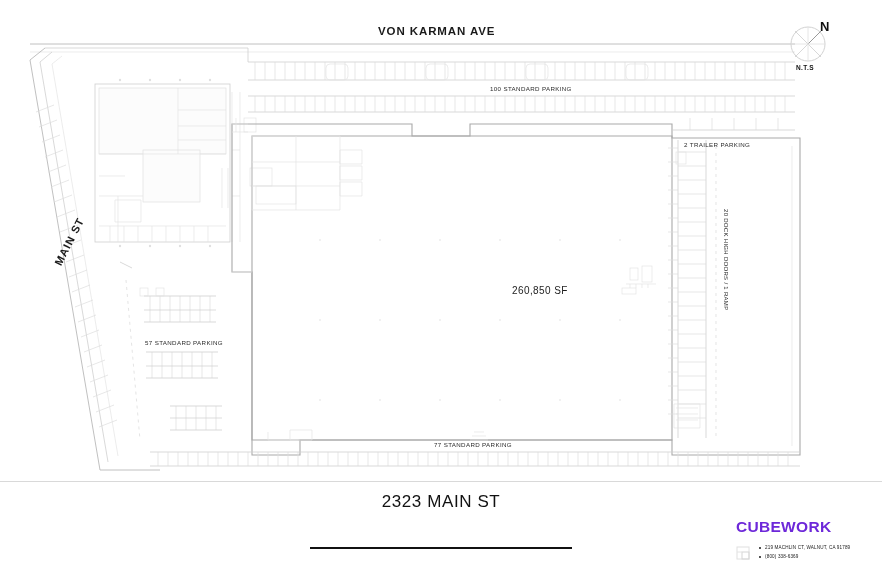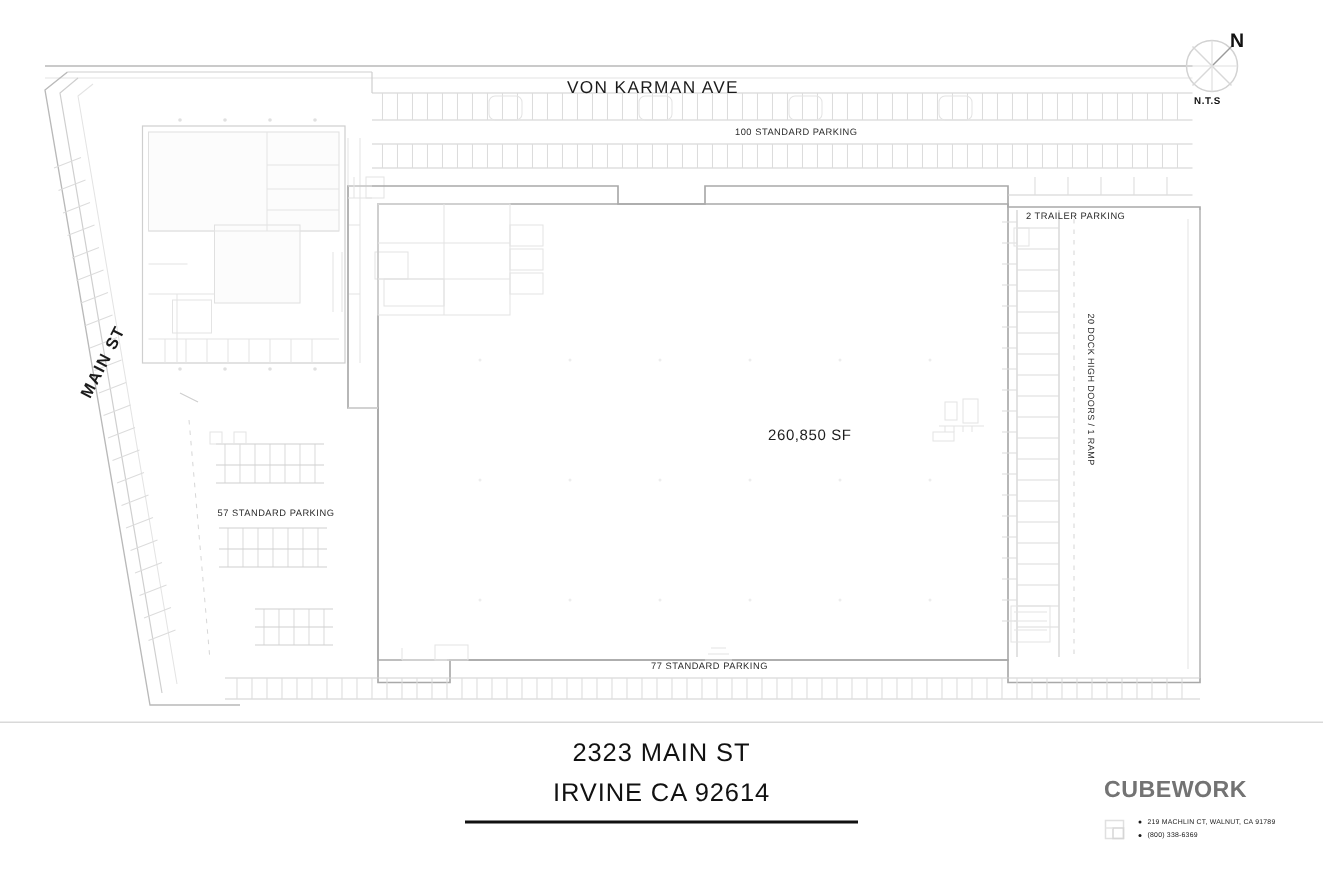--- a/index.html
+++ b/index.html
@@ -28,24 +28,23 @@
   .maplabel {
     position: absolute;
     font-family: "Liberation Sans", sans-serif;
     color: #222;
     white-space: nowrap;
     letter-spacing: .2px;
   }
 
   .street-major {
     font-size: 11.5px;
-    font-weight: 400;
+    font-weight: 700;
     letter-spacing: .9px;
     color: #1a1a1a;
-    margin-top: 28px;
   }
 
   .parking-label {
     font-size: 6.2px;
     letter-spacing: .35px;
     color: #2b2b2b;
   }
 
   .sf-label {
     font-size: 10px;
@@ -129,21 +128,21 @@
   
   #brand {
     position: absolute;
     left: 736px; top: 518px;
     width: 146px;
   }
   #brand .brandname {
     font-size: 15.5px;
     font-weight: 700;
     letter-spacing: .3px;
-    color: #737373;
+    color: #6d28d9;
     margin-bottom: 6px;
   }
   #brand .contact-row {
     display: flex;
     align-items: flex-start;
   }
   #brand .logo-mark {
     width: 18px;
     height: 20px;
     flex: 0 0 18px;
@@ -457,21 +456,20 @@
     <line x1="5" y1="22" x2="39" y2="22" stroke="#e0e0e0" stroke-width=".8"></line>
   </svg>
   <div class="n-letter">N</div>
   <div class="nts">N.T.S</div>
 </div>
 
 <div id="title-rule"></div>
 
 <div id="titleblock">
   <div class="line">2323 MAIN ST</div>
-  <div class="line">IRVINE CA 92614</div>
 </div>
 <div id="title-underline"></div>
 
 <div id="brand">
   <div class="brandname">CUBEWORK</div>
   <div class="contact-row">
     <div class="logo-mark">
       <svg width="18" height="20" viewBox="0 0 18 20" xmlns="http://www.w3.org/2000/svg">
         <rect x="1" y="3" width="12" height="12" fill="none" stroke="#e0e0e0" stroke-width="1"></rect>
         <rect x="6" y="8" width="7" height="7" fill="none" stroke="#d6d6d6" stroke-width="1"></rect>

